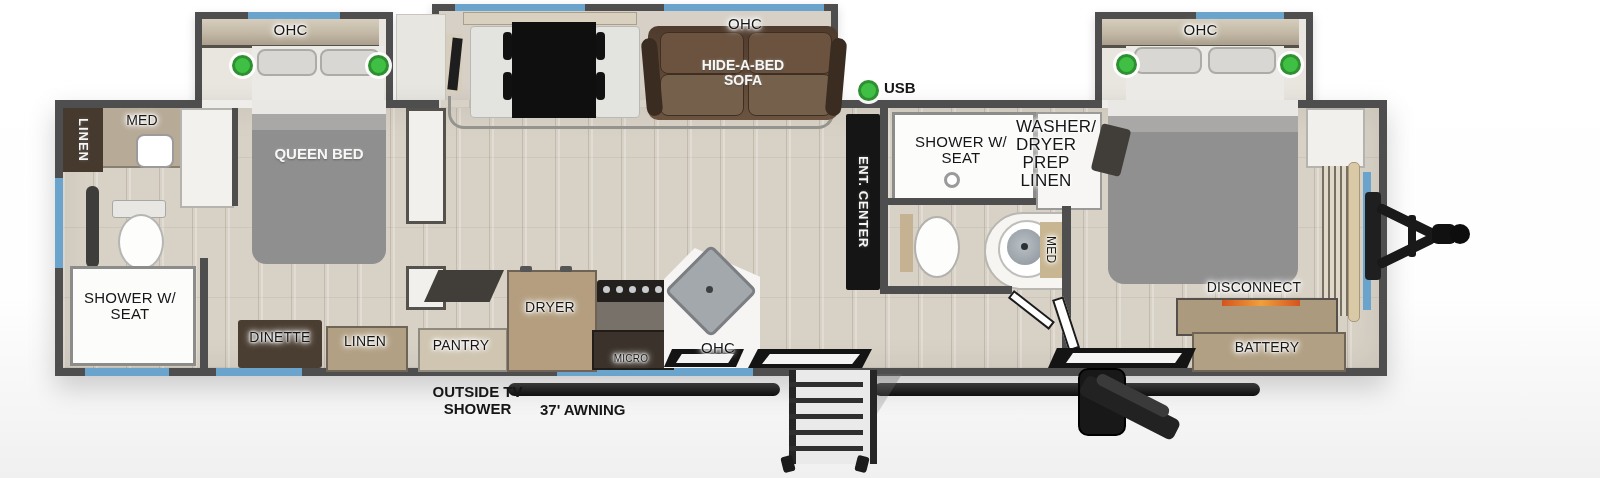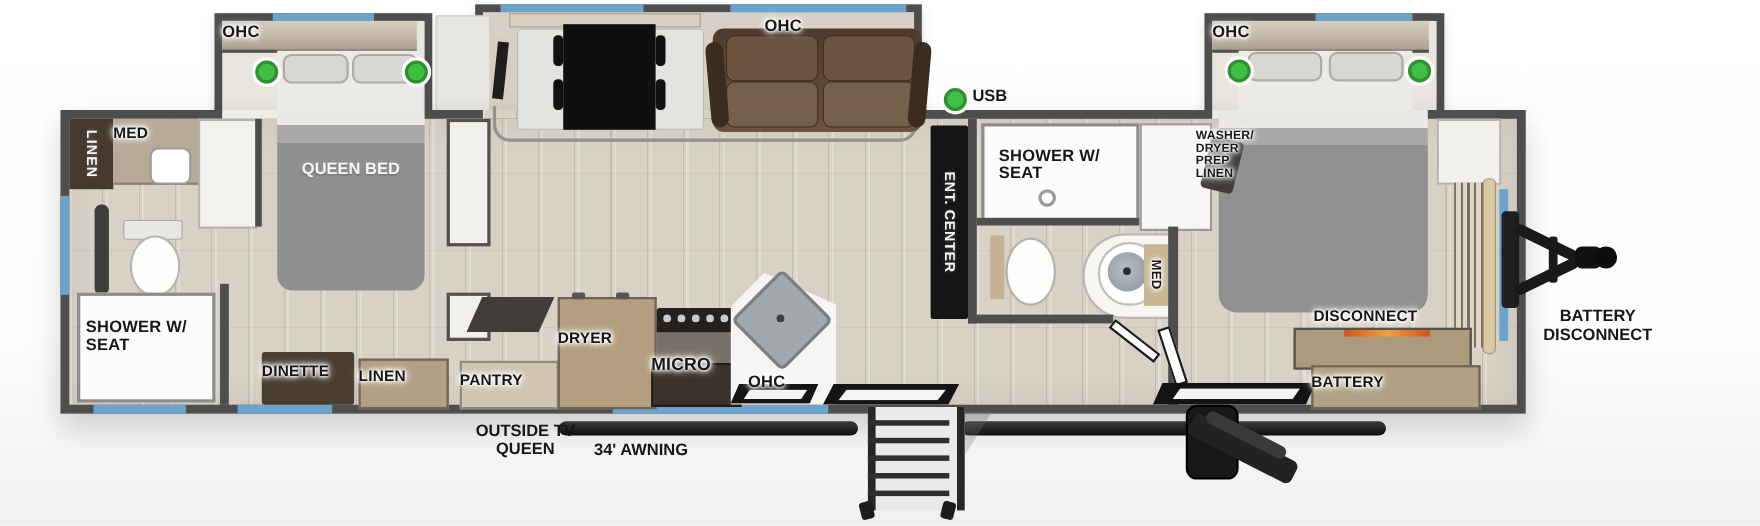--- a/index.html
+++ b/index.html
@@ -1,21 +1,21 @@
 <!DOCTYPE html>
 <html><head>
 <meta charset="utf-8">
 <style>
   html,body{margin:0;padding:0;background:#fff;}
   .canvas{position:relative;width:1600px;height:478px;overflow:hidden;
           background:linear-gradient(180deg,#ffffff 0%,#fefefe 62%,#f0f0f0 100%);
           font-family:"Liberation Sans",sans-serif;}
   .abs{position:absolute;}
   
-  .lg{color:#161616;font-weight:700;line-height:1.05;letter-spacing:.2px;
+  .lg{color:#161616;font-weight:400;text-align:center;line-height:1.05;letter-spacing:.2px;
       text-shadow:0 0 2px #fff,0 0 3px #fff,0 0 5px #fff,0 0 7px #fff,0 0 9px #fff;}
   .lw{color:#f7f7f5;font-weight:700;text-align:center;line-height:1.08;
       text-shadow:0 0 3px rgba(255,255,255,.35),0 1px 2px rgba(0,0,0,.45);}
   .lp{color:#161616;font-weight:700;text-align:center;line-height:1.12;}
   .vert{writing-mode:vertical-rl;}
   .blue{background:#6aa3cc;}
   .wall{background:#4e4e4e;}
   .greenled{width:15px;height:15px;border-radius:50%;background:#3fbf44;border:3px solid #2e9030;
             box-shadow:0 0 0 3px rgba(255,255,255,.95);}
   .wood{background-color:#d8d1c6;
@@ -193,35 +193,35 @@
   <div class="abs" style="left:1378px;top:260px;width:62px;height:10px;background:#191919;border-radius:4px;transform:rotate(-26deg);transform-origin:left center;"></div>
   <div class="abs" style="left:1408px;top:215px;width:8px;height:42px;background:#191919;border-radius:3px;"></div>
   <div class="abs" style="left:1432px;top:224px;width:24px;height:20px;background:#111;border-radius:6px;"></div>
   <div class="abs" style="left:1450px;top:224px;width:20px;height:20px;background:#0d0d0d;border-radius:50%;"></div>
 
   <div class="abs lg" style="left:202px;top:22px;width:177px;font-size:15px;">OHC</div>
   <div class="abs lg" style="left:695px;top:16px;width:100px;font-size:15px;">OHC</div>
   <div class="abs lg" style="left:1102px;top:22px;width:197px;font-size:15px;">OHC</div>
   <div class="abs lg" style="left:680px;top:340px;width:76px;font-size:15px;">OHC</div>
 
+  <div class="abs lw" style="left:688px;top:58px;width:110px;font-size:14px;">HIDE-A-BED SOFA</div>
 
   <div class="abs lg" style="left:103px;top:113px;width:78px;font-size:14px;">MED</div>
   <div class="abs lg" style="left:78px;top:290px;width:104px;font-size:15px;">SHOWER W/ SEAT</div>
 
   <div class="abs lw" style="left:252px;top:146px;width:134px;font-size:15px;text-align:center;">QUEEN BED</div>
   <div class="abs lg" style="left:238px;top:330px;width:84px;font-size:14px;">DINETTE</div>
   <div class="abs lg" style="left:326px;top:334px;width:78px;font-size:14px;">LINEN</div>
 
   <div class="abs lg" style="left:418px;top:338px;width:86px;font-size:14px;">PANTRY</div>
   <div class="abs lg" style="left:507px;top:300px;width:86px;font-size:14px;">DRYER</div>
-  <div class="abs lg" style="left:592px;top:324px;width:78px;font-size:16px;">MICRO</div>
+  <div class="abs lg" style="left:592px;top:354px;width:78px;font-size:10px;">MICRO</div>
 
   <div class="abs lg" style="left:908px;top:134px;width:106px;font-size:15px;">SHOWER W/ SEAT</div>
-  <div class="abs lg" style="left:1087px;top:118px;width:60px;font-size:11px;">WASHER/ DRYER PREP LINEN</div>
+  <div class="abs lg" style="left:1016px;top:118px;width:60px;font-size:17px;">WASHER/ DRYER PREP LINEN</div>
 
   <div class="abs lg" style="left:1194px;top:280px;width:120px;font-size:14px;">DISCONNECT</div>
   <div class="abs lg" style="left:1192px;top:340px;width:150px;font-size:14px;">BATTERY</div>
 
-  <div class="abs lp" style="left:1390px;top:280px;width:125px;font-size:15px;">BATTERY DISCONNECT</div>
-  <div class="abs lp" style="left:425px;top:384px;width:105px;font-size:15px;">OUTSIDE TV QUEEN</div>
-  <div class="abs lp" style="left:540px;top:402px;width:120px;font-size:15px;white-space:nowrap;text-align:left;">34' AWNING</div>
+  <div class="abs lp" style="left:425px;top:384px;width:105px;font-size:15px;">OUTSIDE TV SHOWER</div>
+  <div class="abs lp" style="left:540px;top:402px;width:120px;font-size:15px;white-space:nowrap;text-align:left;">37' AWNING</div>
 
 </div>
 
 </body></html>

